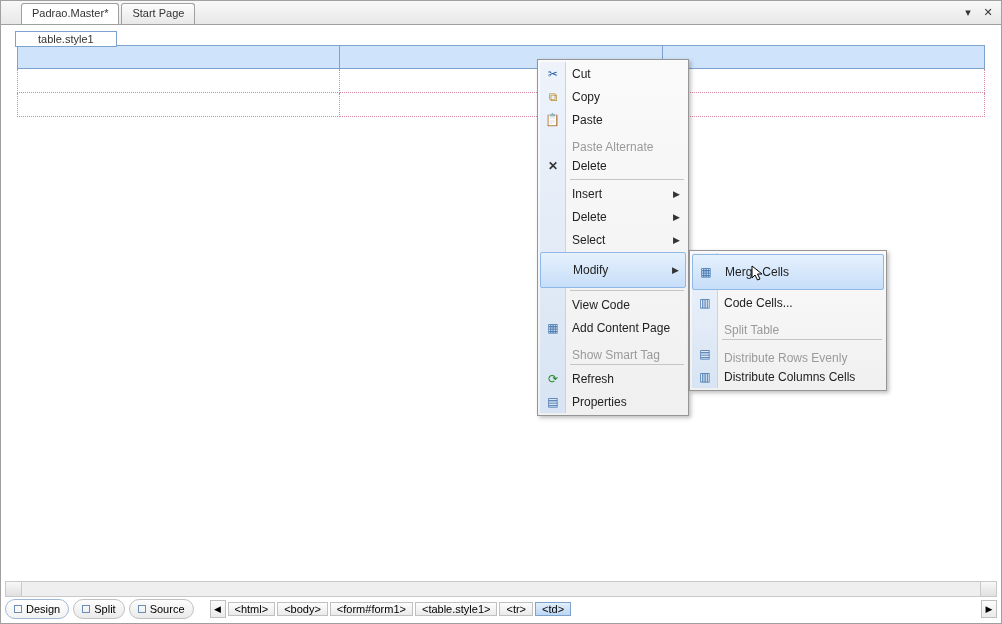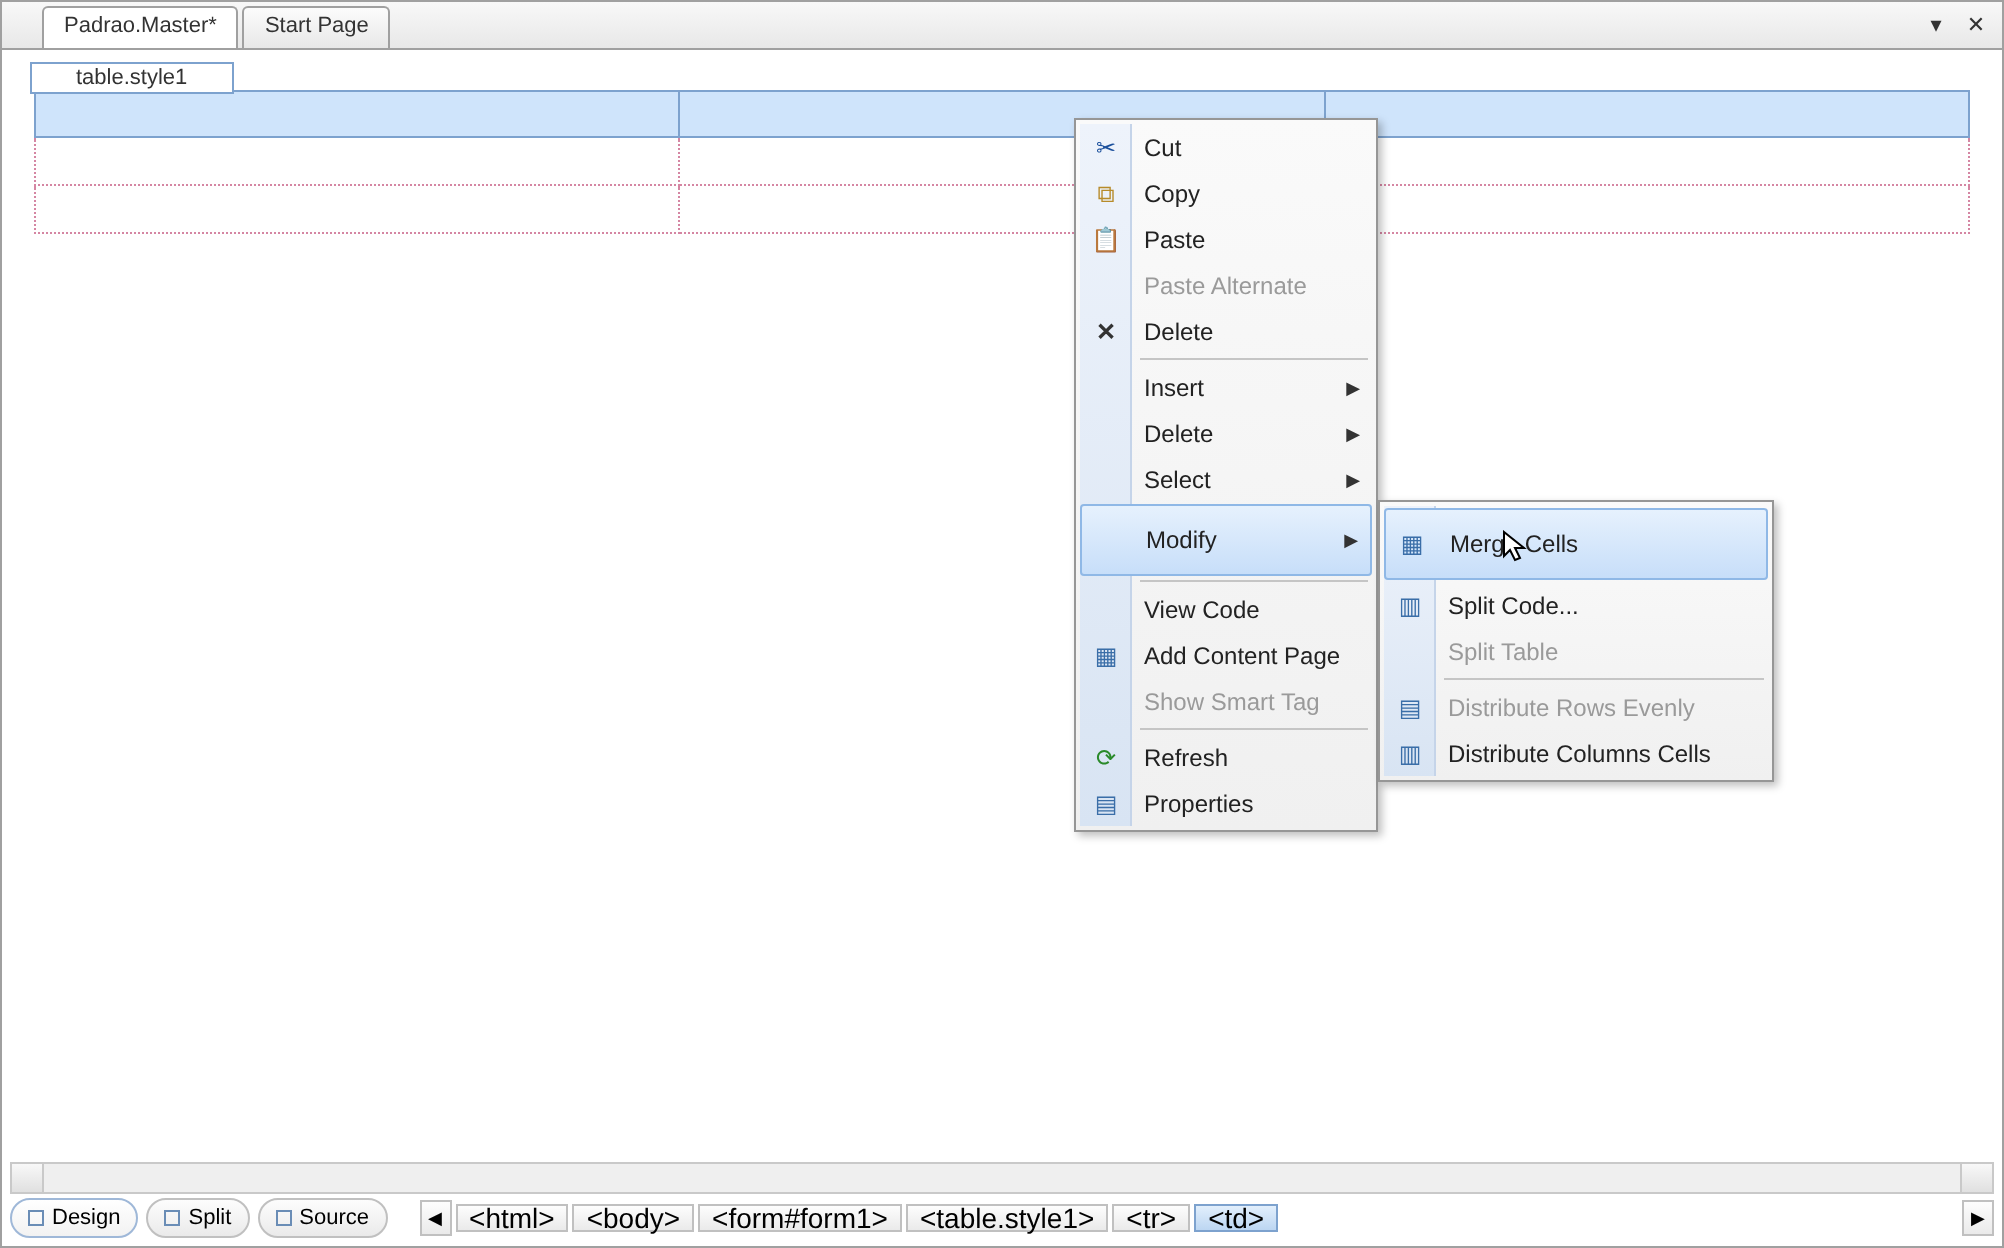--- a/index.html
+++ b/index.html
@@ -22,21 +22,21 @@
 .dt-row .dt-cell { flex: 1; border: 1px dotted #d586a3; }
 .dt-row.sel .dt-cell { background: #cfe4fb; border: 1px solid #7da2ce; }
 .dt-row .dt-cell + .dt-cell { border-left: none; }
 .dt-row + .dt-row .dt-cell { border-top: none; }
 
 
 .menu { position: absolute; background: linear-gradient(#fafafa,#f0f0f0); border: 1px solid #969696; box-shadow: 2px 2px 4px rgba(0,0,0,.25); padding: 2px; font-size: 12px; }
 .menu .icon-strip { position: absolute; left: 2px; top: 2px; bottom: 2px; width: 26px; background: linear-gradient(#eef3fb,#d8e4f3); border-right: 1px solid #c5d4e9; }
 .menu .items { position: relative; }
 .menu-item { height: 23px; display: flex; align-items: center; padding-left: 32px; padding-right: 20px; color: #222; cursor: default; position: relative; white-space: nowrap; }
-.menu-item.disabled { color: #9a9a9a; }
+.menu-item.disabled { color: #9a9a9a; align-items: flex-end; }
 .menu-item.hover { background: linear-gradient(#e6f1fd,#c7def9); border: 1px solid #8fb8e6; border-radius: 2px; height: 36px; margin: 1px 0; }
 .menu-item .arrow { position: absolute; right: 6px; top: 50%; transform: translateY(-50%); font-size: 9px; color: #333; }
 .menu-item .micon { position: absolute; left: 5px; top: 50%; transform: translateY(-50%); width: 16px; height: 16px; display: flex; align-items: center; justify-content: center; font-size: 12px; }
 .menu-sep { height: 1px; background: #c5c5c5; margin: 2px 2px 2px 30px; }
 
 .menu.main { top: 58px; left: 536px; width: 152px; }
 .menu.sub { top: 249px; left: 688px; width: 198px; }
 
 
 .cursor { position: absolute; left: 750px; top: 264px; width: 14px; height: 18px; z-index: 100; pointer-events: none; }
@@ -45,21 +45,21 @@
 .bottom { position: absolute; left: 4px; right: 4px; bottom: 4px; height: 38px; }
 .hscroll-area { height: 16px; background: #efefef; border: 1px solid #c9c9c9; position: relative; }
 .hscroll-area .nub-left { position: absolute; left: 0; top: 0; width: 16px; height: 14px; background: linear-gradient(#f8f8f8,#e0e0e0); border-right: 1px solid #c9c9c9; }
 .hscroll-area .nub-right { position: absolute; right: 0; top: 0; width: 16px; height: 14px; background: linear-gradient(#f8f8f8,#e0e0e0); border-left: 1px solid #c9c9c9; }
 .status-row { height: 22px; display: flex; align-items: center; gap: 4px; padding-top: 2px; }
 .view-btn { height: 20px; padding: 0 8px; display: flex; align-items: center; gap: 4px; border: 1px solid #c0c0c0; background: linear-gradient(#fdfdfd,#eaeaea); border-radius: 10px; font-size: 11px; cursor: pointer; }
 .view-btn.active { background: linear-gradient(#fff,#f2f2f2); border-color: #9fb8d8; }
 .view-btn .dot { width: 8px; height: 8px; border: 1px solid #6a8db6; }
 .crumb-area { display: flex; align-items: center; gap: 2px; margin-left: 12px; flex: 1; }
 .crumb-nav { width: 16px; height: 18px; border: 1px solid #c0c0c0; background: linear-gradient(#fdfdfd,#eaeaea); display: flex; align-items: center; justify-content: center; font-size: 9px; cursor: pointer; }
-.crumb { height: 14px; padding: 0 6px; border: 1px solid #c0c0c0; background: linear-gradient(#fdfdfd,#eaeaea); display: flex; align-items: center; font-size: 14px; cursor: pointer; }
+.crumb { height: 14px; padding: 0 6px; border: 1px solid #c0c0c0; background: linear-gradient(#fdfdfd,#eaeaea); display: flex; align-items: center; font-size: 11px; cursor: pointer; }
 .crumb.active { background: linear-gradient(#e2effc,#bcd6f2); border-color: #7da2ce; }
 
 
 .ic-cut { color: #1a4f9c; }
 .ic-copy { color: #b78b2a; }
 .ic-paste { color: #c38a1f; }
 .ic-delete { color: #333; font-weight: bold; }
 .ic-refresh { color: #2a8a2a; }
 .ic-grid { color: #3a6ea8; }
 </style>
@@ -161,21 +161,21 @@
 
 <div class="menu sub">
   <div class="icon-strip"></div>
   <div class="items">
     <div class="menu-item hover">
         <span class="micon ic-grid">▦</span>
         <span>Merge Cells</span>
       </div>
     <div class="menu-item">
         <span class="micon ic-grid">▥</span>
-        <span>Split Code...</span>
+        <span>Code Cells...</span>
       </div>
     <div class="menu-item disabled">
         <span>Split Table</span>
       </div>
     <div class="menu-sep"></div>
     <div class="menu-item disabled">
         <span class="micon ic-grid">▤</span>
         <span>Distribute Rows Evenly</span>
       </div>
     <div class="menu-item">

